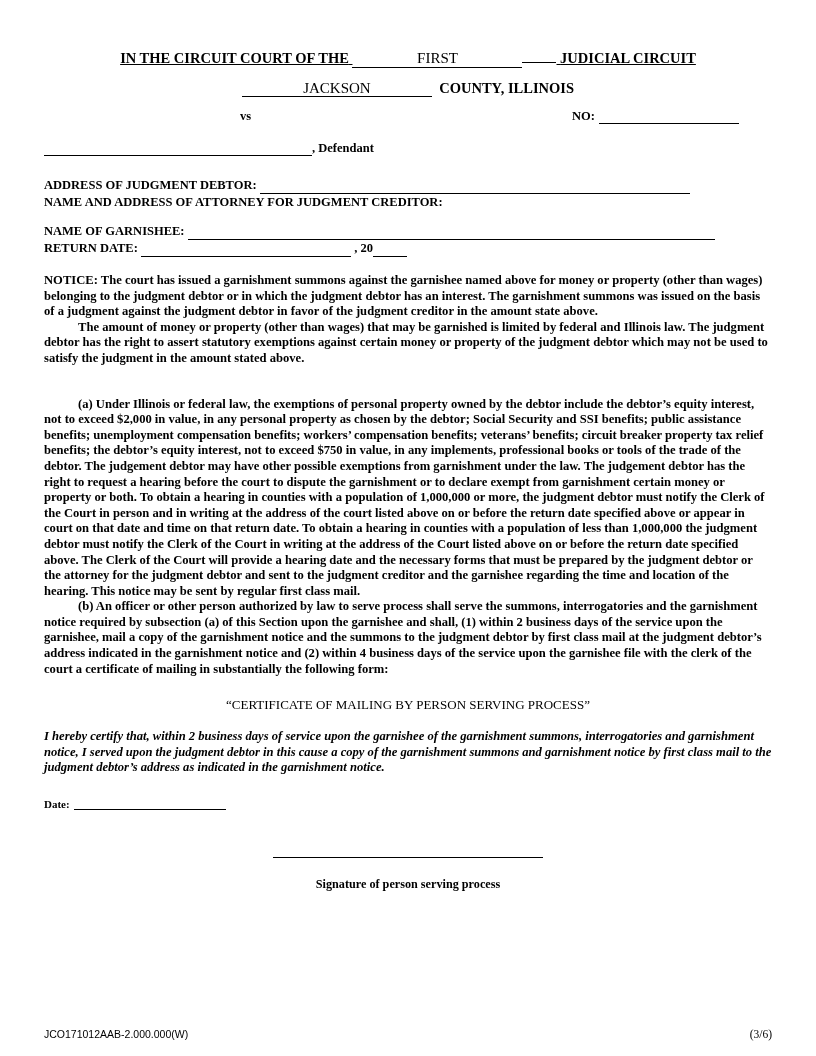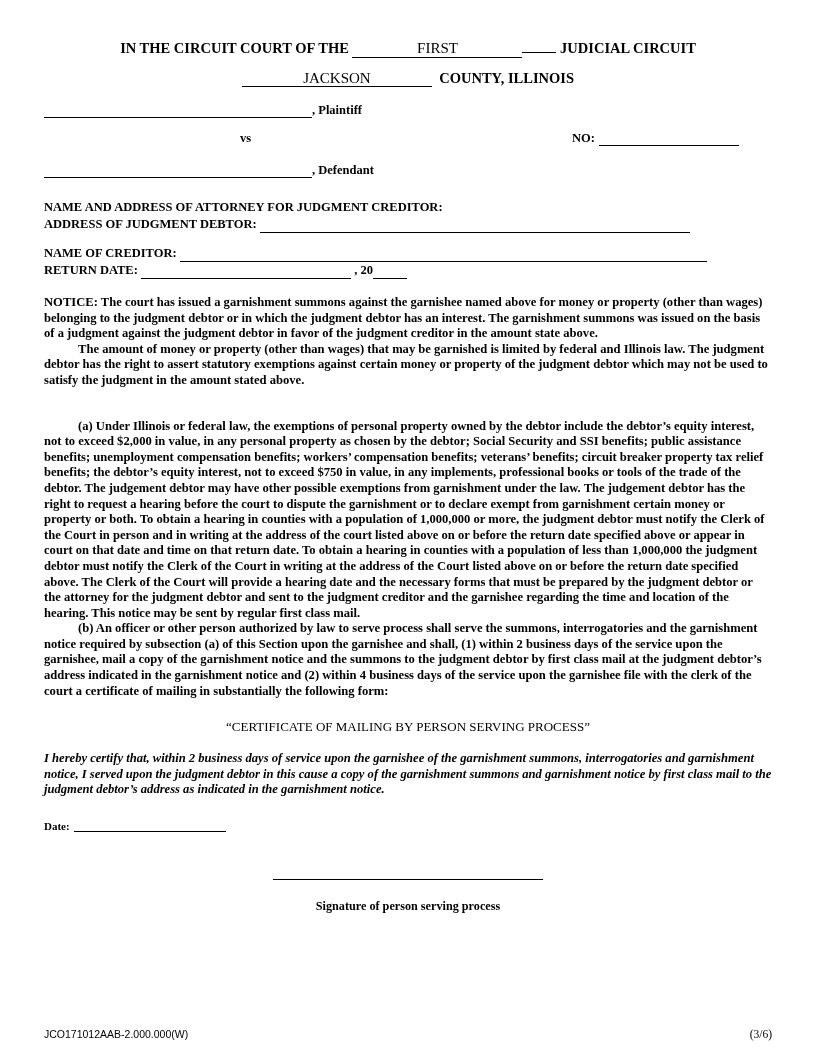--- a/index.html
+++ b/index.html
@@ -21,21 +21,23 @@
     height: 1056px;
     box-sizing: border-box;
     padding: 40px 44px 18px 44px;
   }
 
   
   .court-line {
     text-align: center;
     font-weight: bold;
     font-size: 14.5px;
+    margin-top: 10px;
     white-space: nowrap;
+    text-decoration: underline;
   }
   .fill-script {
     font-family: "Liberation Serif", "DejaVu Serif", serif;
     font-weight: normal;
     font-size: 15px;
   }
   .ul-line {
     display: inline-block;
     border-bottom: 1px solid #000;
     text-align: center;
@@ -212,45 +214,42 @@
     <span>IN THE CIRCUIT COURT OF THE</span>
     <span class="ul-line fill-script" style="width:170px;">FIRST</span><span class="ul-line" style="width:34px;height:12px;"></span>
     <span>JUDICIAL CIRCUIT</span>
   </div>
 
   <div class="county-line">
     <span class="ul-line fill-script" style="width:190px;">JACKSON</span>
     &nbsp;<span>COUNTY, ILLINOIS</span>
   </div>
 
-  <div class="party-row">
-    <span class="party-blank"></span><span class="party-label">, Plaintiff</span>
-  </div>
 
   <div class="vs-row">
     <span class="vs-text">vs</span>
     <span class="no-text"><span>NO:</span><span class="no-blank"></span></span>
   </div>
 
   <div class="party-row" style="margin-top:12px;">
     <span class="party-blank"></span><span class="party-label">, Defendant</span>
   </div>
 
 
   <div class="fields">
     <div class="field-row">
-      <span>NAME AND ADDRESS OF ATTORNEY FOR JUDGMENT CREDITOR:</span>
-    </div>
-    <div class="field-row">
       <span>ADDRESS OF JUDGMENT DEBTOR:</span>
       <span class="rule" style="width:430px;"></span>
     </div>
+    <div class="field-row">
+      <span>NAME AND ADDRESS OF ATTORNEY FOR JUDGMENT CREDITOR:</span>
+    </div>
 
     <div class="field-row gap8">
-      <span>NAME OF CREDITOR:</span>
+      <span>NAME OF GARNISHEE:</span>
       <span class="rule" style="width:527px;"></span>
     </div>
     <div class="field-row">
       <span>RETURN DATE:</span>
       <span class="rule" style="width:210px;"></span>
       <span>, 20</span><span class="rule" style="width:34px;"></span>
     </div>
   </div>
 
   <div class="body-text">

